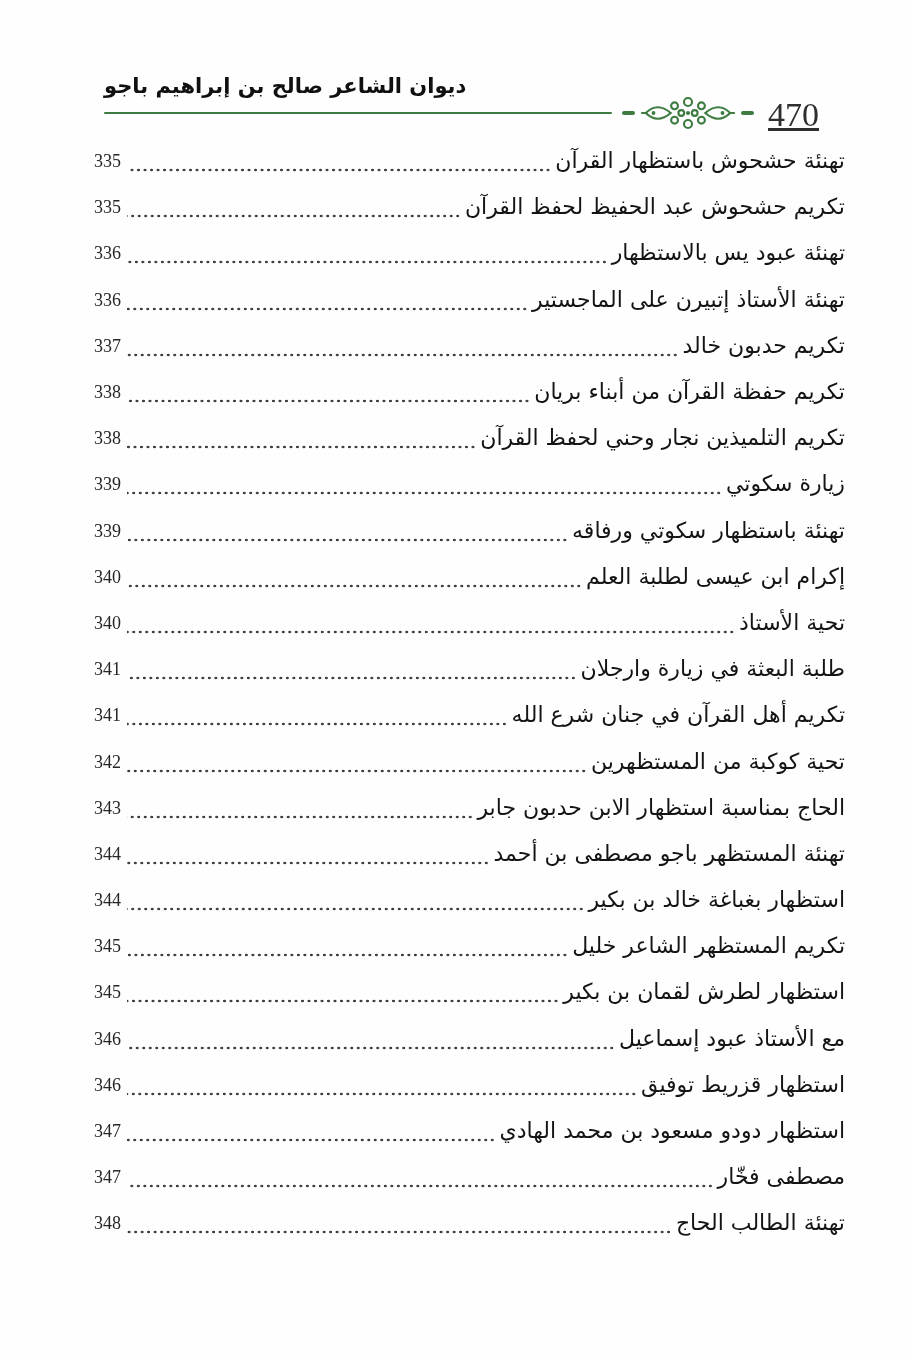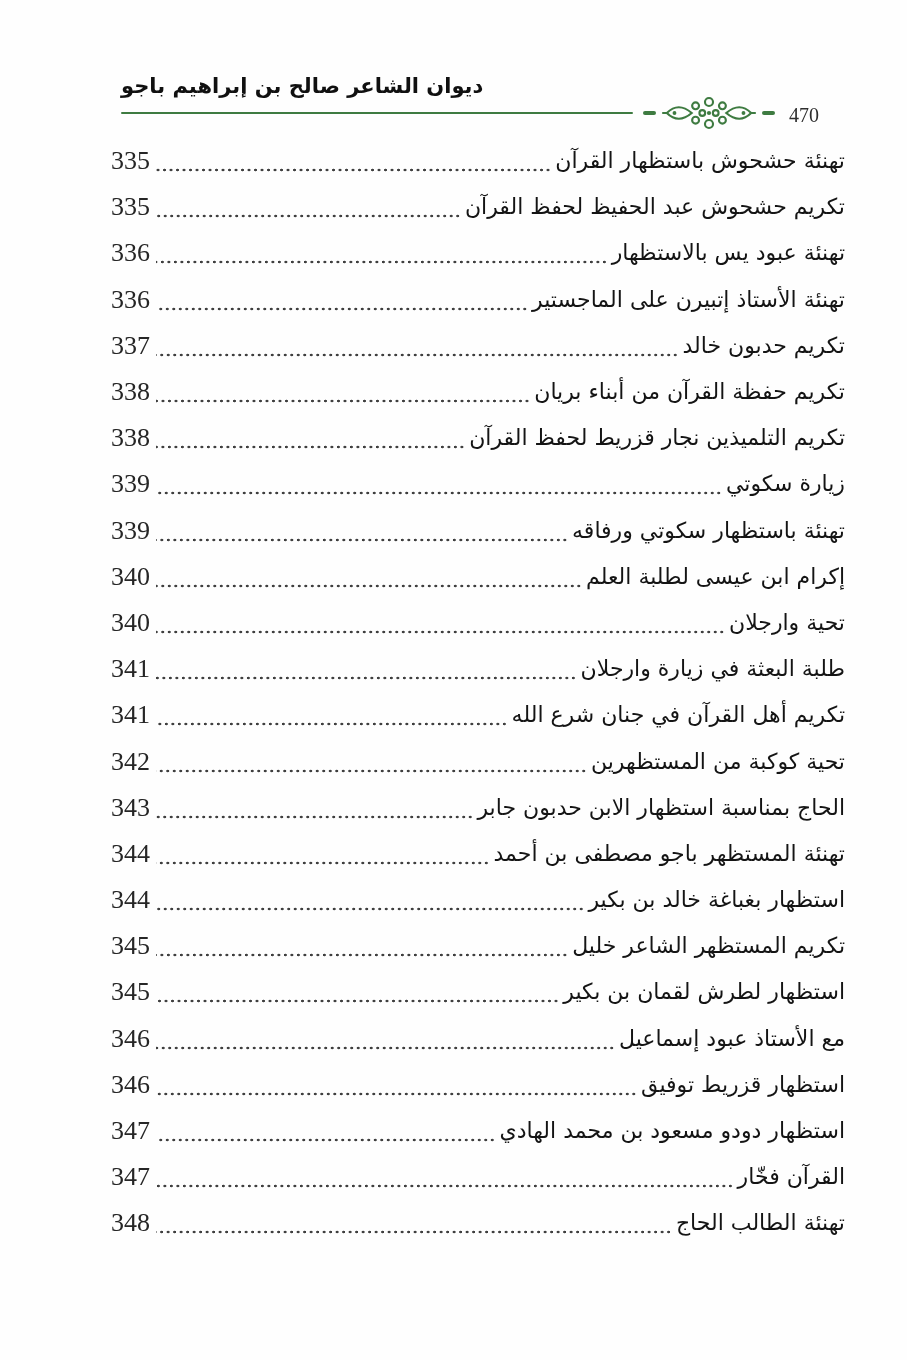--- a/index.html
+++ b/index.html
@@ -2,52 +2,52 @@
 <html lang="ar" style="--accent: #3e7b41;"><head>
 <meta charset="utf-8">
 <style>
   :root { --accent:#3e7b41; }
   * { box-sizing:border-box; margin:0; padding:0; }
   body { background:#e8e8e8; font-family:"DejaVu Sans","Liberation Sans",sans-serif; }
   .page {
     width:907px; height:1360px; margin:0 auto; background:#fefefe;
     position:relative; overflow:hidden;
   }
-  .content { position:absolute; left:111px; right:62px; top:0; }
+  .content { position:absolute; left:94px; right:62px; top:0; }
 
   
   .header { margin-top:74px; padding:0 26px 0 10px; }
   .header-title {
     font-size:21px; font-weight:bold; color:#101010;
     direction:rtl; display:inline-block; line-height:24px;
   }
   .rule-row { display:flex; align-items:center; height:26px; margin-top:2px; }
   .rule { flex:1; height:2.5px; background:var(--accent); border-radius:2px; margin-right:5px; }
   .orn-dash { width:13px; height:4px; border-radius:3px; background:var(--accent); margin:0 5px; flex:0 0 auto; }
   .orn-svg { height:46px; width:96px; margin:-10px 0; flex:0 0 auto; }
   .page-number {
     font-family:"Liberation Serif","DejaVu Serif",serif;
-    font-size:20px; color:#2e2e2e; margin-left:9px; position:relative; top:2px;
+    font-size:34px; color:#2e2e2e; margin-left:9px; position:relative; top:2px;text-decoration:underline;
   }
 
   
   .toc { margin-top:12px; }
   .toc-row { display:flex; align-items:center; height:46.2px; direction:rtl; }
   .toc-title {
     font-size:22px; color:#141414; white-space:nowrap; flex:0 0 auto; line-height:1;
   }
   .leader {
     flex:1 1 auto; height:6px; align-self:center; position:relative; top:9px;
     margin:0 4px 0 6px;
     background-image:radial-gradient(circle, #3f3f3f 1.2px, rgba(0,0,0,0) 1.6px);
     background-size:6.5px 6px; background-repeat:repeat-x; background-position:right center;
   }
   .toc-page {
     font-family:"Liberation Serif","DejaVu Serif",serif;
-    font-size:26px; color:#262626; direction:ltr; flex:0 0 auto; line-height:1;
+    font-size:18px; color:#262626; direction:ltr; flex:0 0 auto; line-height:1;
   }
 </style>
 </head>
 <body>
 
 <div class="page">
   <div class="content">
 
     <div class="header">
       <div class="header-title">ديوان الشاعر صالح بن إبراهيم باجو</div>
@@ -109,21 +109,21 @@
           <span class="toc-page">337</span>
         </div>
 
         <div class="toc-row">
           <span class="toc-title">تكريم حفظة القرآن من أبناء بريان</span>
           <span class="leader"></span>
           <span class="toc-page">338</span>
         </div>
 
         <div class="toc-row">
-          <span class="toc-title">تكريم التلميذين نجار قزريط لحفظ القرآن</span>
+          <span class="toc-title">تكريم التلميذين نجار وحني لحفظ القرآن</span>
           <span class="leader"></span>
           <span class="toc-page">338</span>
         </div>
 
         <div class="toc-row">
           <span class="toc-title">زيارة سكوتي</span>
           <span class="leader"></span>
           <span class="toc-page">339</span>
         </div>
 
@@ -133,21 +133,21 @@
           <span class="toc-page">339</span>
         </div>
 
         <div class="toc-row">
           <span class="toc-title">إكرام ابن عيسى لطلبة العلم</span>
           <span class="leader"></span>
           <span class="toc-page">340</span>
         </div>
 
         <div class="toc-row">
-          <span class="toc-title">تحية وارجلان</span>
+          <span class="toc-title">تحية الأستاذ</span>
           <span class="leader"></span>
           <span class="toc-page">340</span>
         </div>
 
         <div class="toc-row">
           <span class="toc-title">طلبة البعثة في زيارة وارجلان</span>
           <span class="leader"></span>
           <span class="toc-page">341</span>
         </div>
 
@@ -205,21 +205,21 @@
           <span class="toc-page">346</span>
         </div>
 
         <div class="toc-row">
           <span class="toc-title">استظهار دودو مسعود بن محمد الهادي</span>
           <span class="leader"></span>
           <span class="toc-page">347</span>
         </div>
 
         <div class="toc-row">
-          <span class="toc-title">القرآن فخّار</span>
+          <span class="toc-title">مصطفى فخّار</span>
           <span class="leader"></span>
           <span class="toc-page">347</span>
         </div>
 
         <div class="toc-row">
           <span class="toc-title">تهنئة الطالب الحاج</span>
           <span class="leader"></span>
           <span class="toc-page">348</span>
         </div>
       </div>

